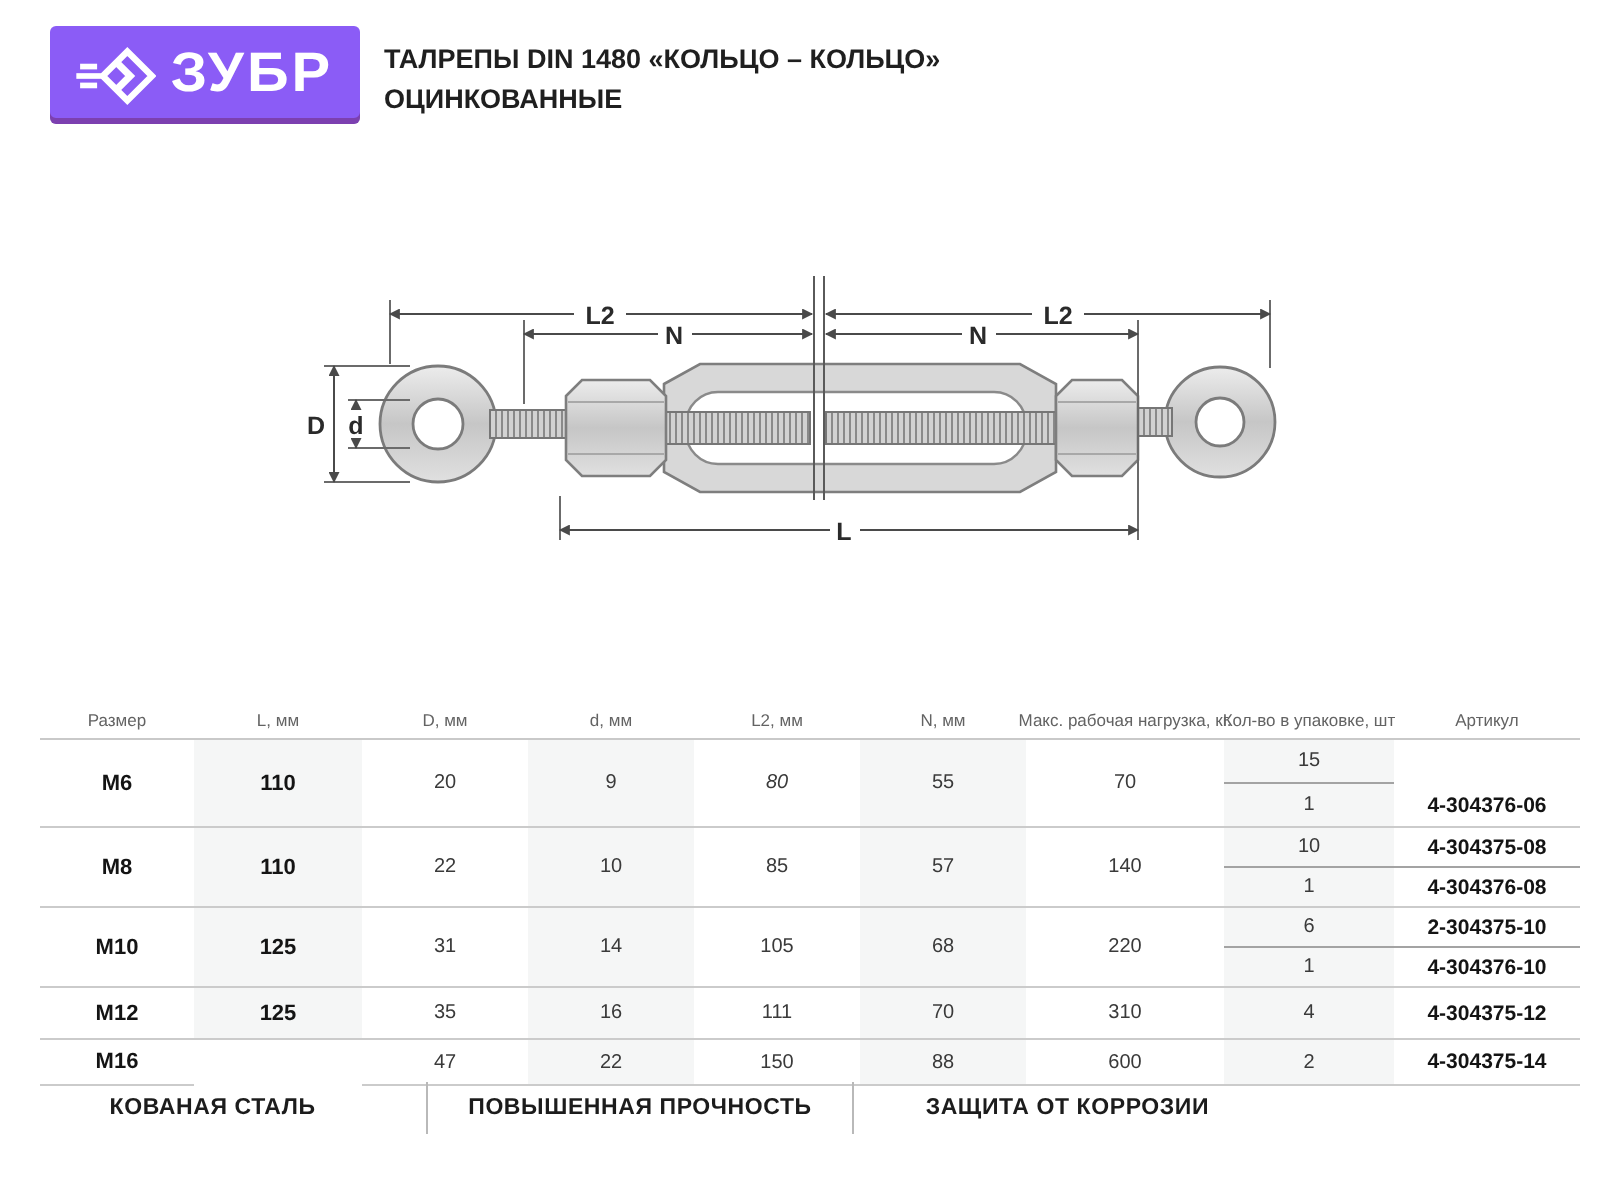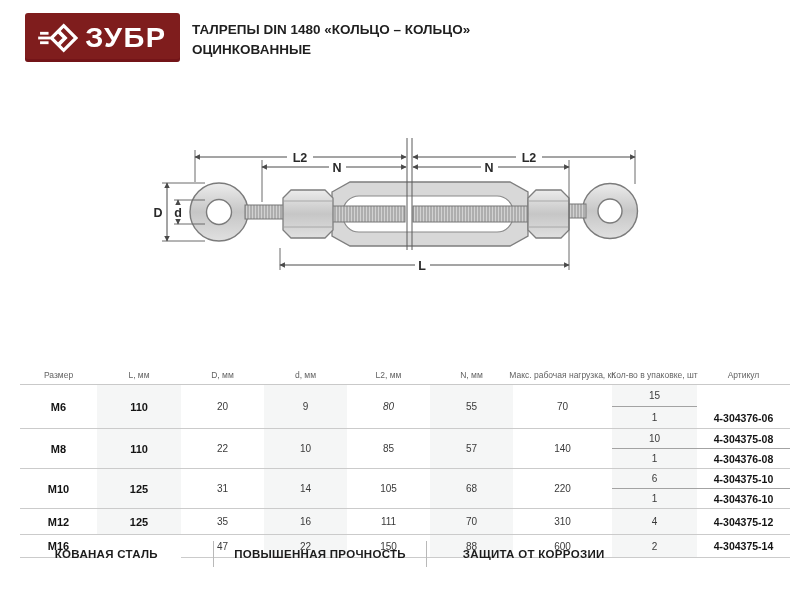--- a/index.html
+++ b/index.html
@@ -1,34 +1,34 @@
 <!DOCTYPE html>
 <html><head>
 <meta charset="utf-8">
 <style>
   html,body{margin:0;padding:0;background:#ffffff;}
   .page{position:relative;width:800px;height:600px;background:#fff;overflow:hidden;
         font-family:"Liberation Sans",sans-serif;}
 
   
-  .logo{position:absolute;left:25px;top:13px;width:155px;height:49px;background:#7f1d1d;
+  .logo{position:absolute;left:25px;top:13px;width:155px;height:49px;background:#8b5cf6;
         border-radius:3px;display:flex;align-items:center;justify-content:center;gap:7px;
         box-shadow:inset 0 -3px 0 rgba(90,0,12,.30);}
   .logo-text{color:#fff;font-weight:bold;font-size:29px;letter-spacing:1.5px;line-height:1;
         transform:scaleY(.96);}
   .title{position:absolute;left:192px;top:20px;font-weight:bold;font-size:13.5px;
         line-height:20px;color:#1f1f1f;}
 
   
   .diagram{position:absolute;left:145px;top:118px;width:515px;height:175px;}
   .diagram svg text{font-family:"Liberation Sans",sans-serif;font-size:12.5px;font-weight:bold;
         fill:#2a2a2a;}
 
   
-  .spec-table{position:absolute;left:20px;top:365px;width:770px;display:grid;
+  .spec-table{position:absolute;left:20px;top:350px;width:770px;display:grid;
         grid-template-columns:77px 84px 83px 83px 83px 83px 99px 85px 93px;
         grid-template-rows:20px 22px 22px 20px 20px 20px 20px 26px 23px;}
   .cell{display:flex;align-items:center;justify-content:center;font-size:10px;color:#3a3a3a;}
   .hcell{font-size:8.5px;color:#636363;border-bottom:1px solid #c9c9c9;white-space:nowrap;}
   .shade{background:#f5f6f6;}
   .b-size{font-weight:bold;font-size:11px;color:#141414;}
   .b-num{font-weight:bold;font-size:11px;color:#141414;}
   .b-sku{font-weight:bold;font-size:10.5px;color:#141414;}
   .subdiv{border-bottom:1px solid #a3a3a3;}
   .groupend{border-bottom:1px solid #cbcbcb;}
@@ -186,21 +186,21 @@
       <div class="cell shade groupend" style="grid-area: 5 / 8;">1</div>
       <div class="cell b-sku groupend" style="grid-area: 5 / 9;">4-304376-08</div>
       <div class="cell b-size groupend" style="grid-area: 6 / 1 / span 2;">M10</div>
       <div class="cell b-num shade groupend" style="grid-area: 6 / 2 / span 2;">125</div>
       <div class="cell  groupend" style="grid-area: 6 / 3 / span 2;">31</div>
       <div class="cell  shade groupend" style="grid-area: 6 / 4 / span 2;">14</div>
       <div class="cell  groupend" style="grid-area: 6 / 5 / span 2;">105</div>
       <div class="cell  shade groupend" style="grid-area: 6 / 6 / span 2;">68</div>
       <div class="cell  groupend" style="grid-area: 6 / 7 / span 2;">220</div>
       <div class="cell shade subdiv" style="grid-area: 6 / 8;">6</div>
-      <div class="cell b-sku subdiv" style="grid-area: 6 / 9;">4-304375-10</div>
+      <div class="cell b-sku subdiv" style="grid-area: 6 / 9;">2-304375-10</div>
       <div class="cell shade groupend" style="grid-area: 7 / 8;">1</div>
       <div class="cell b-sku groupend" style="grid-area: 7 / 9;">4-304376-10</div>
       <div class="cell b-size groupend" style="grid-area: 8 / 1;">M12</div>
       <div class="cell b-num shade groupend" style="grid-area: 8 / 2;">125</div>
       <div class="cell  groupend" style="grid-area: 8 / 3;">35</div>
       <div class="cell  shade groupend" style="grid-area: 8 / 4;">16</div>
       <div class="cell  groupend" style="grid-area: 8 / 5;">111</div>
       <div class="cell  shade groupend" style="grid-area: 8 / 6;">70</div>
       <div class="cell  groupend" style="grid-area: 8 / 7;">310</div>
       <div class="cell shade groupend" style="grid-area: 8 / 8;">4</div>

